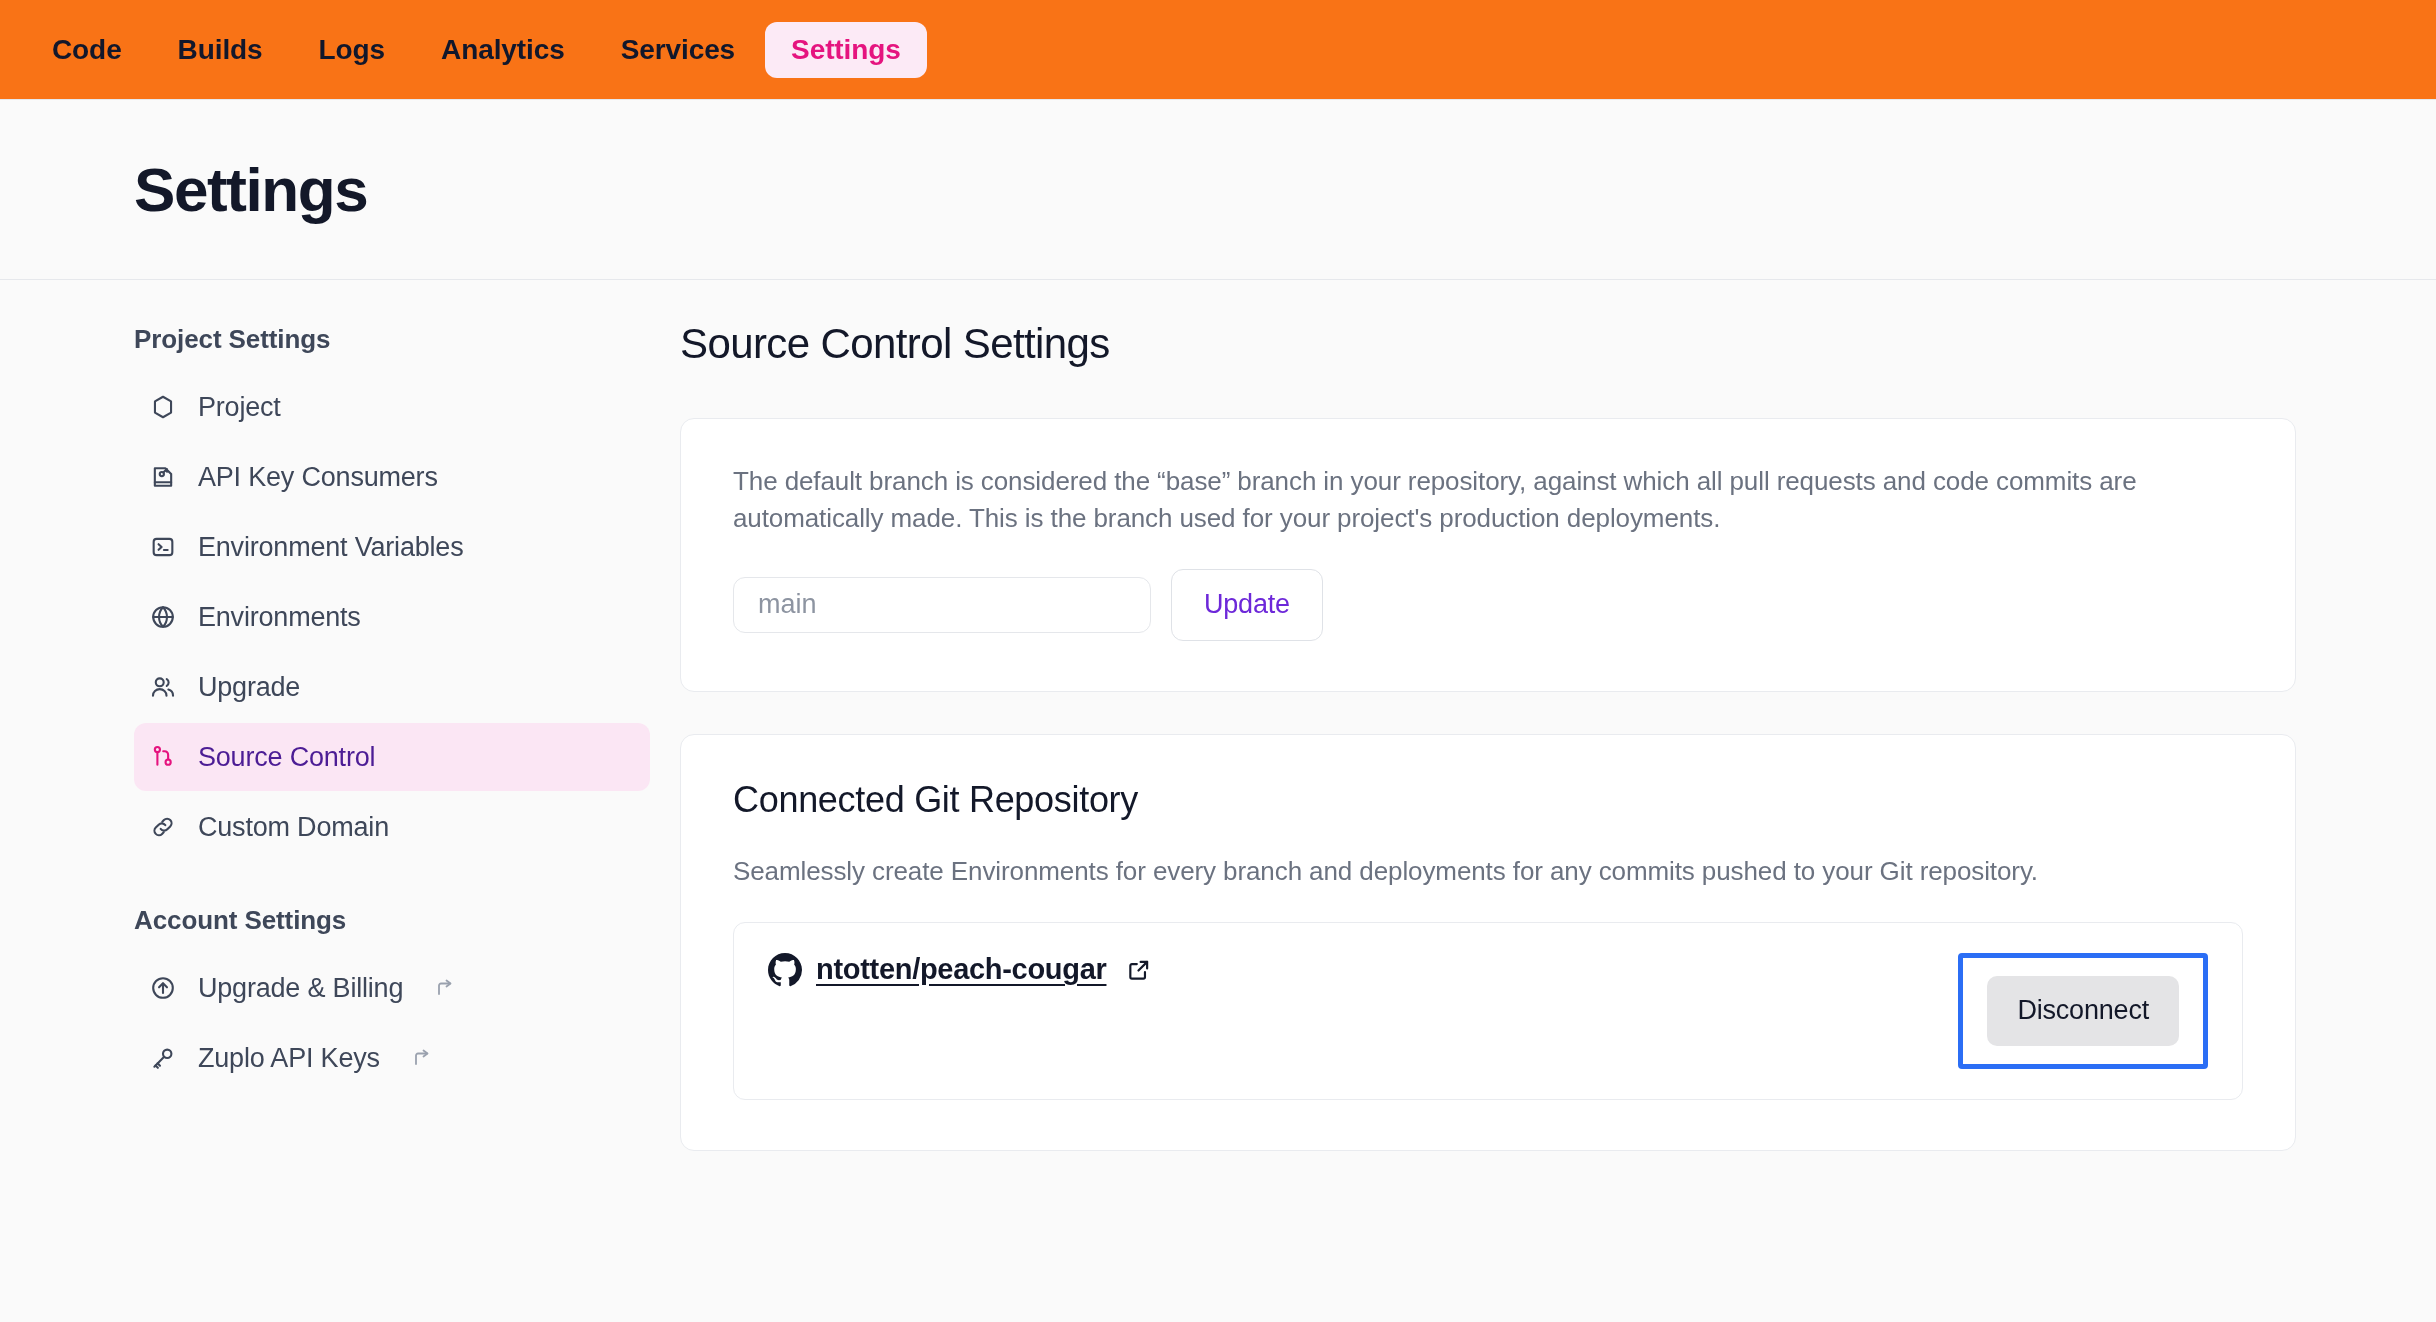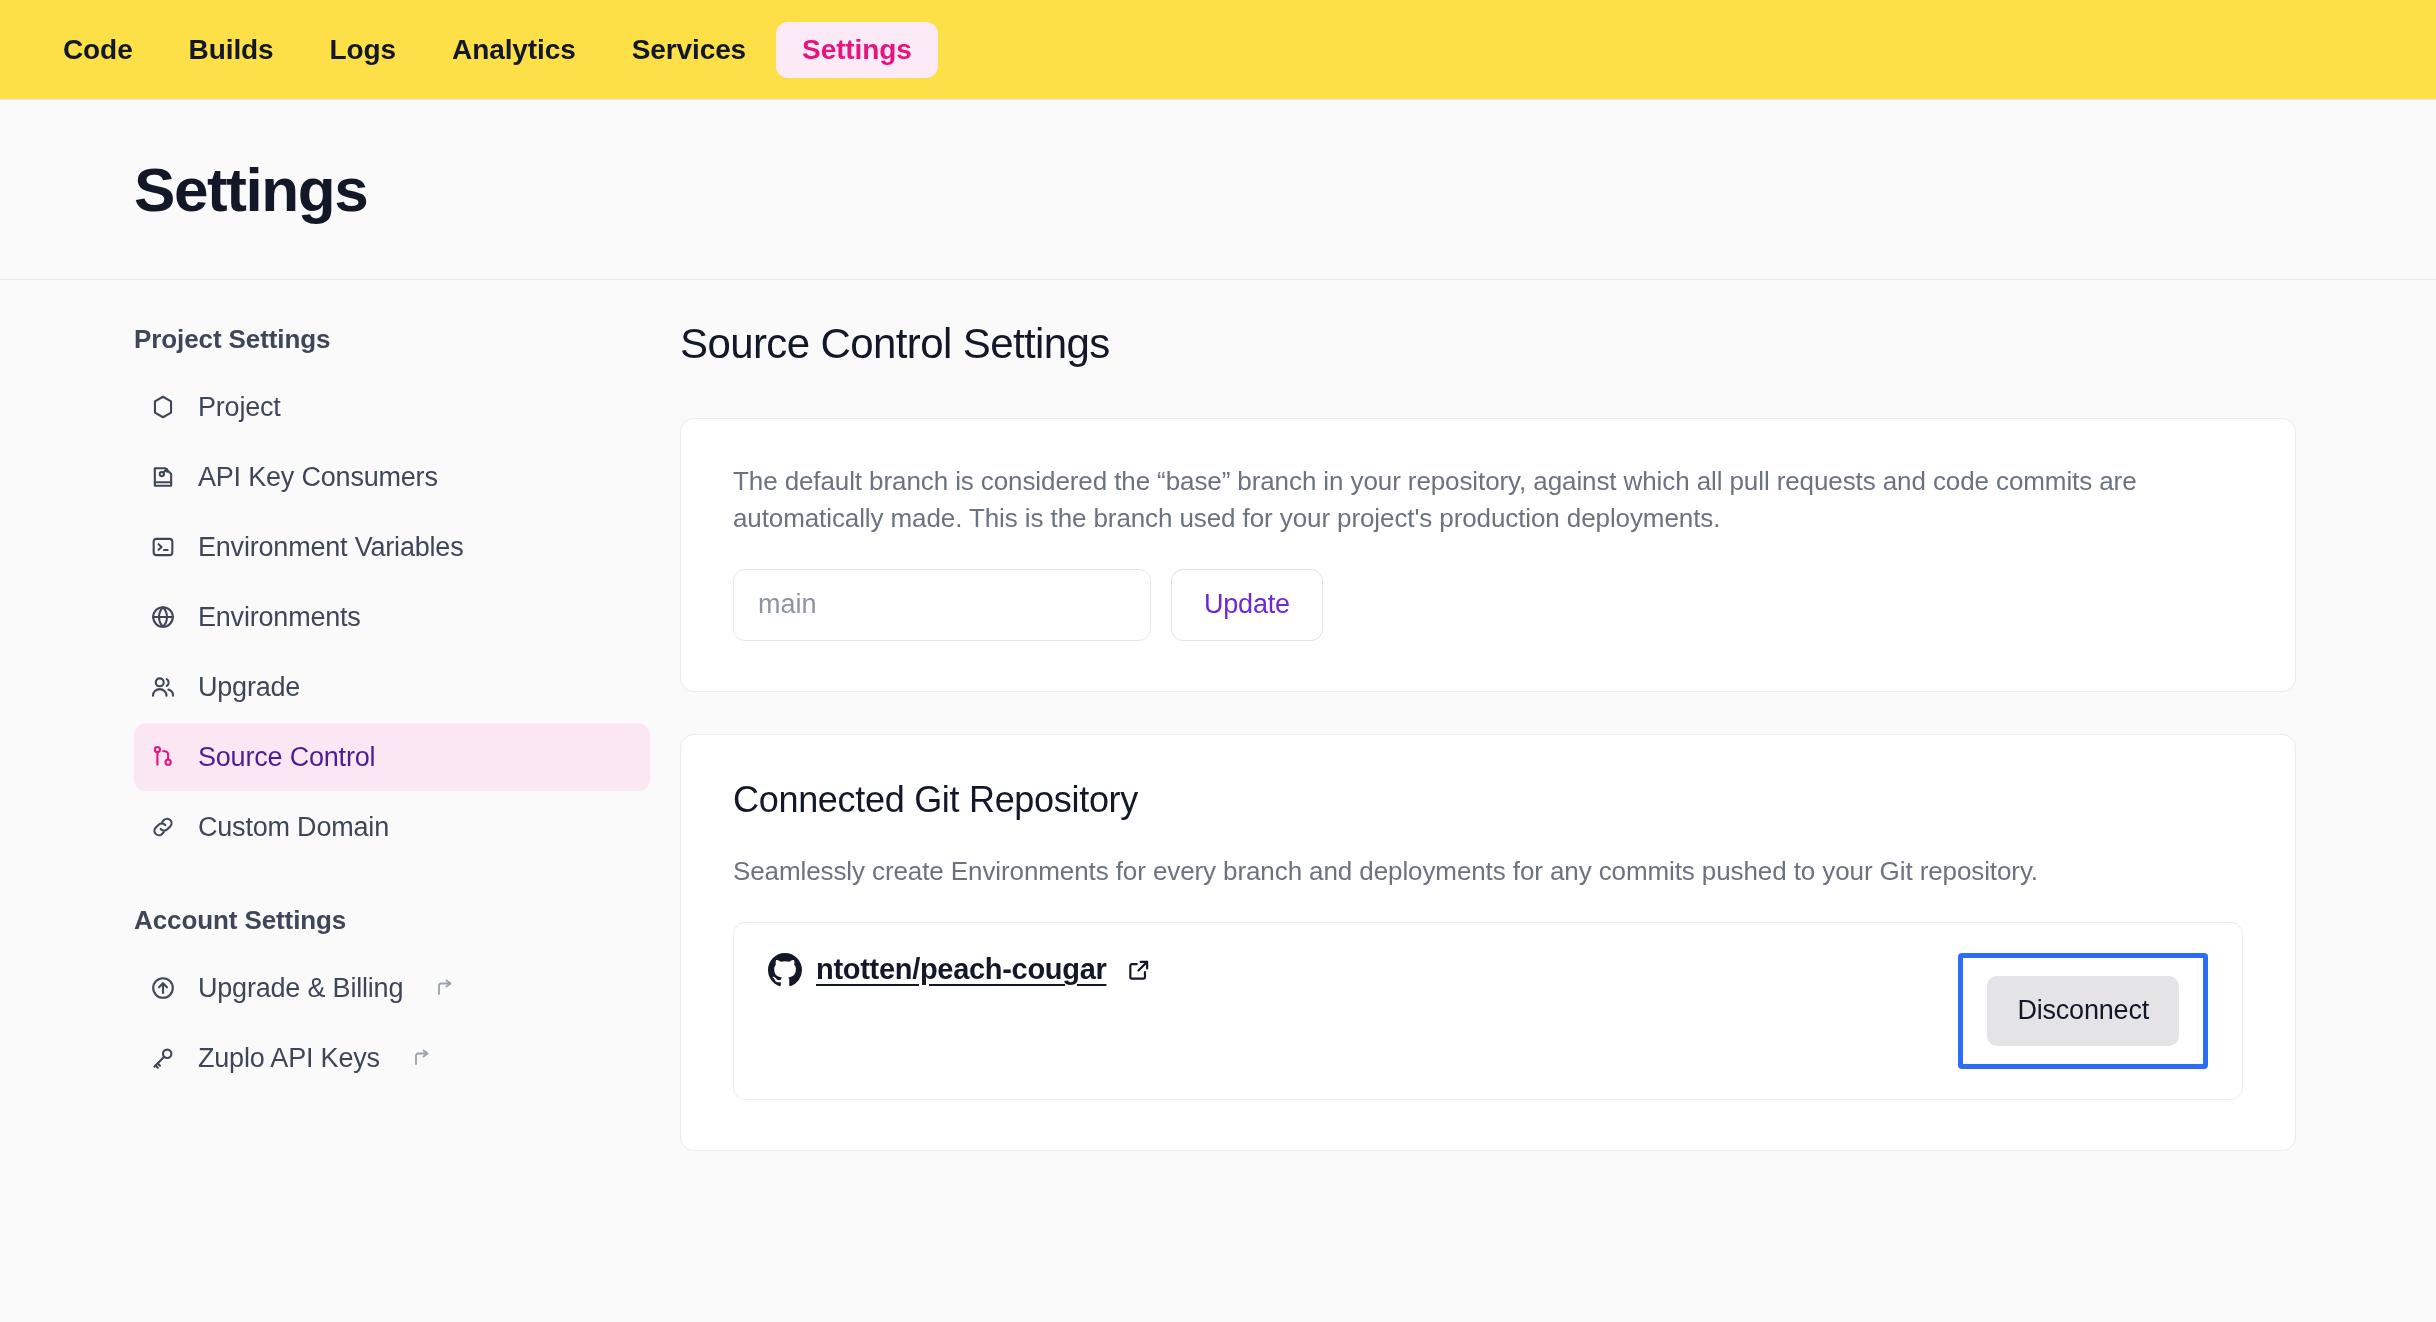--- a/index.html
+++ b/index.html
@@ -9,25 +9,25 @@
     width: 2436px; height: 1322px;
     background: #ffffff;
     font-family: "Liberation Sans", "DejaVu Sans", sans-serif;
     -webkit-font-smoothing: antialiased;
   }
   .app { width: 2436px; height: 1322px; position: relative; overflow: hidden; background:#fafafa; }
 
   
   .topnav {
     height: 100px;
-    background: #fde047;
+    background: #f97316;
     border-bottom: 1px solid #e6e8ec;
     display: flex;
     align-items: center;
-    padding: 0 37px;
+    padding: 0 26px;
     gap: 4px;
   }
   .navitem {
     font-size: 28px;
     font-weight: 700;
     color: #12172b;
     letter-spacing: -0.1px;
     padding: 12px 26px;
     border-radius: 12px;
     white-space: nowrap;
@@ -116,21 +116,21 @@
     margin: 0 0 32px 0;
     font-size: 26px;
     line-height: 1.42;
     color: #6b7280;
     letter-spacing: -0.1px;
     max-width: 1460px;
   }
   .row { display: flex; align-items: center; gap: 20px; }
   .textinput {
     width: 418px;
-    height: 72px;
+    height: 56px;
     border: 1px solid #e5e7eb;
     border-radius: 12px;
     padding: 0 24px;
     font-size: 27px;
     font-family: inherit;
     color: #1d4ed8;
     background: #fff;
     outline: none;
   }
   .textinput::placeholder { color: #8d94a1; }

